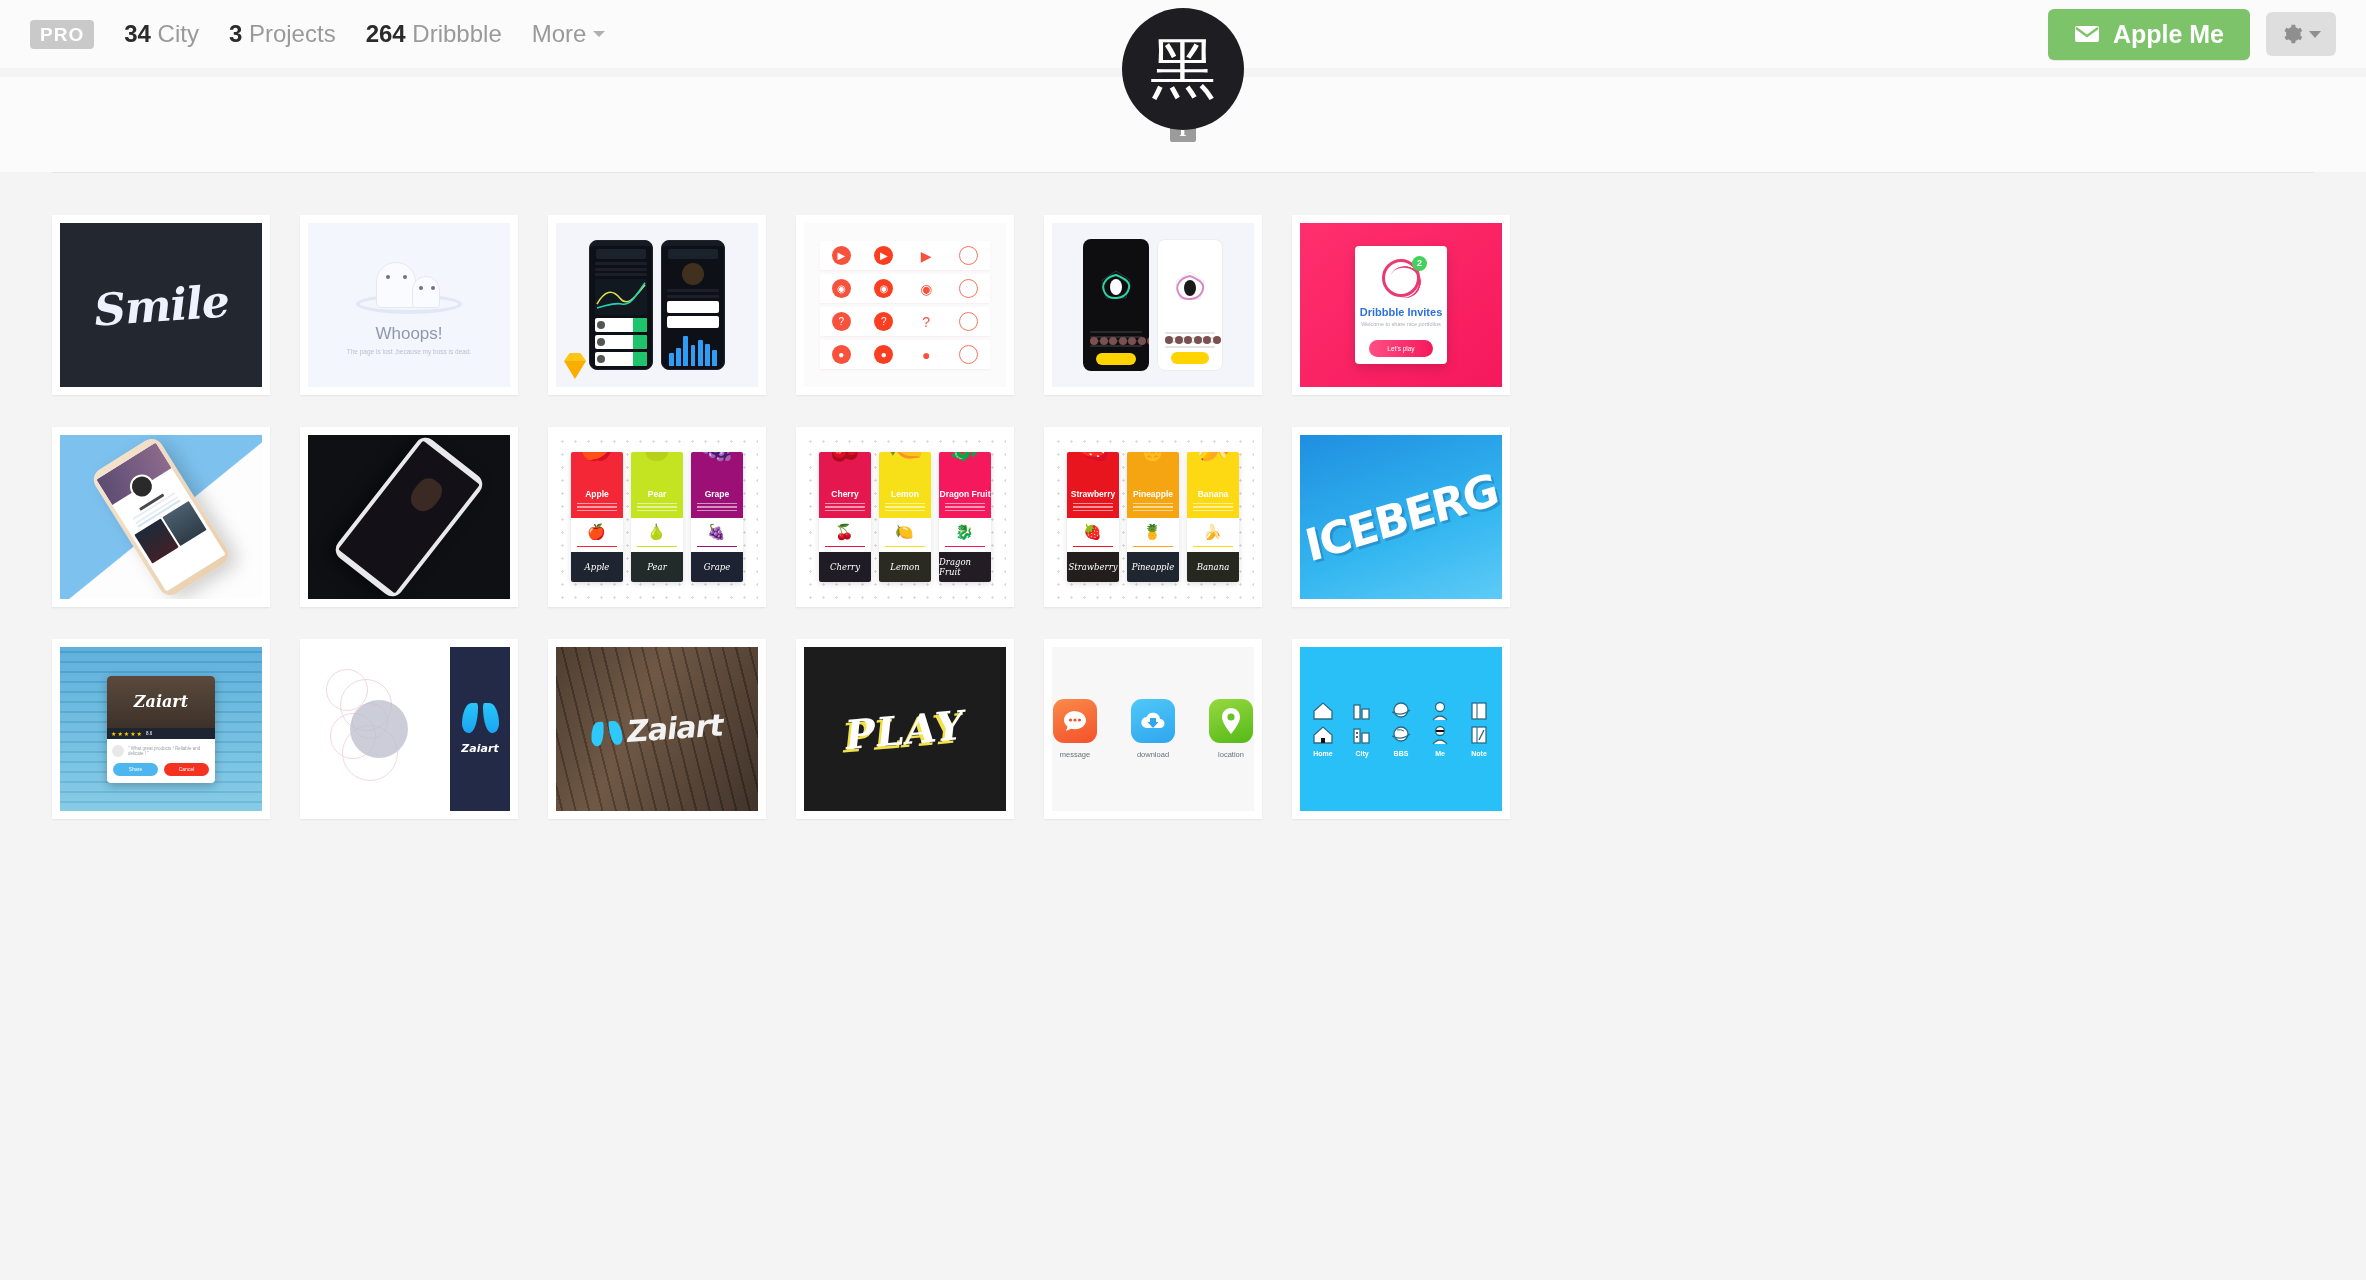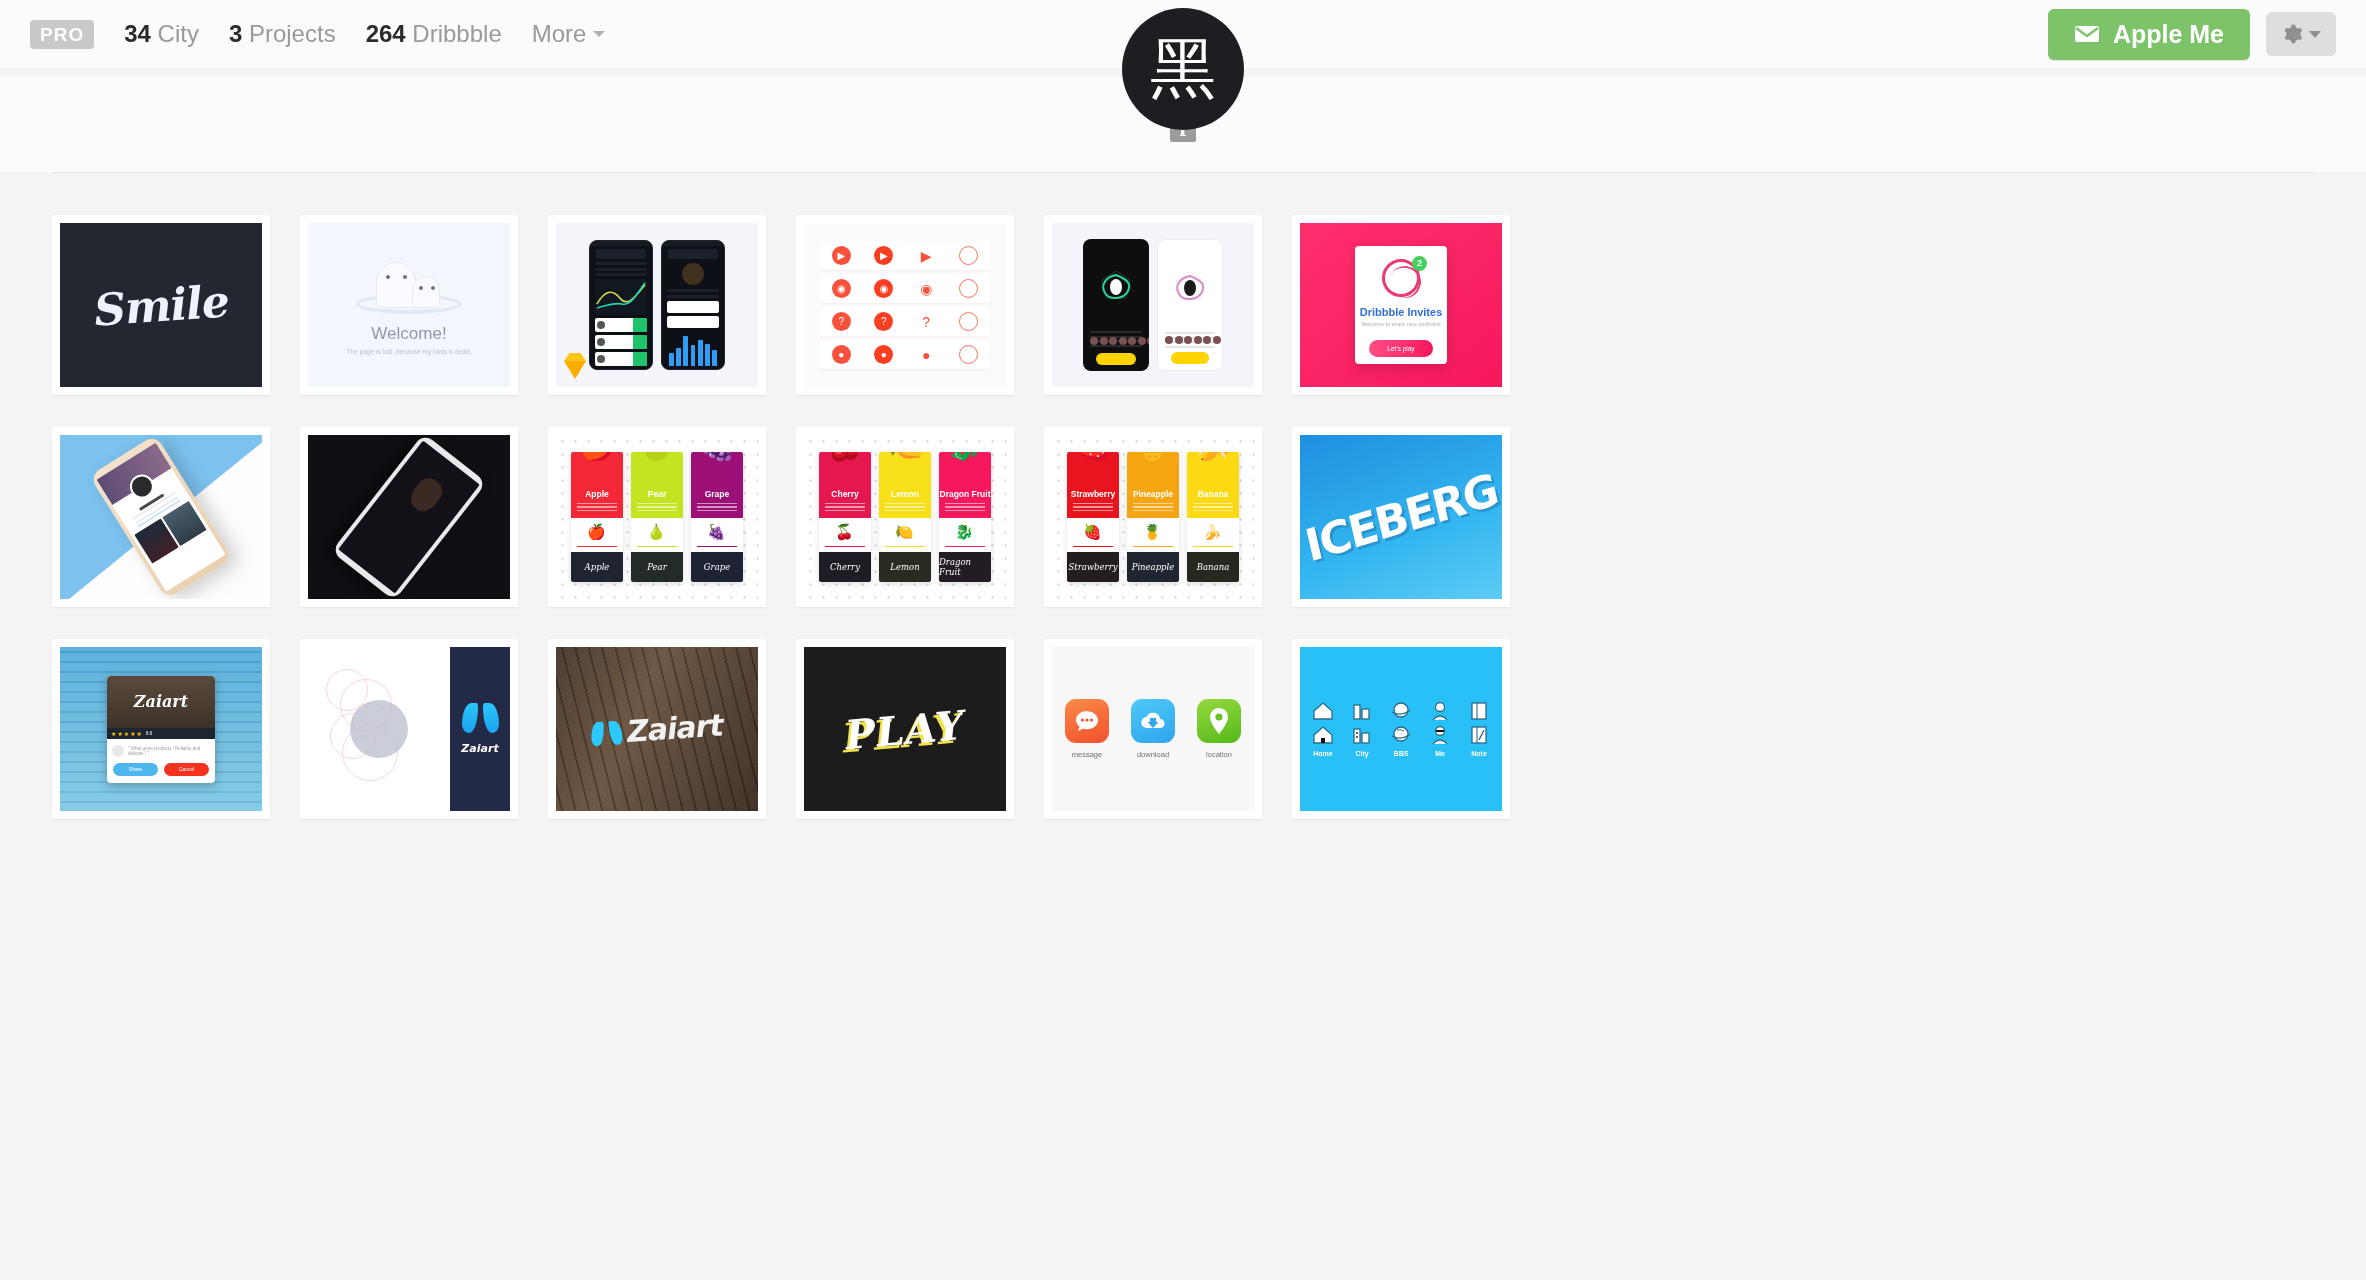--- a/index.html
+++ b/index.html
@@ -308,21 +308,21 @@
 
   .t-play { background: #1c1c1c; }
   .play-text {
     color: #fff; font-family: "DejaVu Serif", serif; font-style: italic; font-weight: bold;
     font-size: 40px; letter-spacing: 1px;
     text-shadow: -3px 3px 0 #f2e24a;
     transform: rotate(-5deg);
   }
 
   .t-appicons { background: #f7f7f7; flex-direction: column; }
-  .ai-row { display: flex; gap: 22px; }
+  .ai-row { display: flex; gap: 34px; }
   .ai-col { display: flex; flex-direction: column; align-items: center; gap: 7px; }
   .ai-tile { width: 44px; height: 44px; border-radius: 11px; display: flex; align-items: center; justify-content: center; }
   .ai-msg { background: linear-gradient(160deg,#fa8b4a,#f4502b); }
   .ai-dl { background: linear-gradient(160deg,#4fc8f8,#2fa6ee); }
   .ai-loc { background: linear-gradient(160deg,#96d93f,#55b919); }
   .ai-label { font-size: 7.5px; color: #6c7078; }
 
   .t-blueicons { background: #29c0f7; flex-direction: column; justify-content: center; gap: 4px; }
   .bi-row { display: flex; gap: 17px; align-items: flex-end; }
   .bi-cell { width: 22px; display: flex; flex-direction: column; align-items: center; }
@@ -397,21 +397,21 @@
         <div class="ghost-ellipse"></div>
         <div class="ghost big">
           <i class="eye" style="left:9px;top:12px"></i>
             <i class="eye" style="left:26px;top:12px"></i>
         </div>
         <div class="ghost small">
           <i class="eye" style="left:6px;top:9px"></i>
             <i class="eye" style="left:18px;top:9px"></i>
         </div>
       </div>
-      <div class="whoops-title">Welcome!</div>
+      <div class="whoops-title">Whoops!</div>
       <div class="whoops-sub">The page is lost ,because my boss is dead.</div>
     </div>
   </div>
 
   <div class="shot">
     <div class="thumb t-finance">
       <div style="display:flex;gap:8px;">
         <div class="phone-dark">
           <div class="pd-bar"></div>
             <div class="pd-title"></div>

